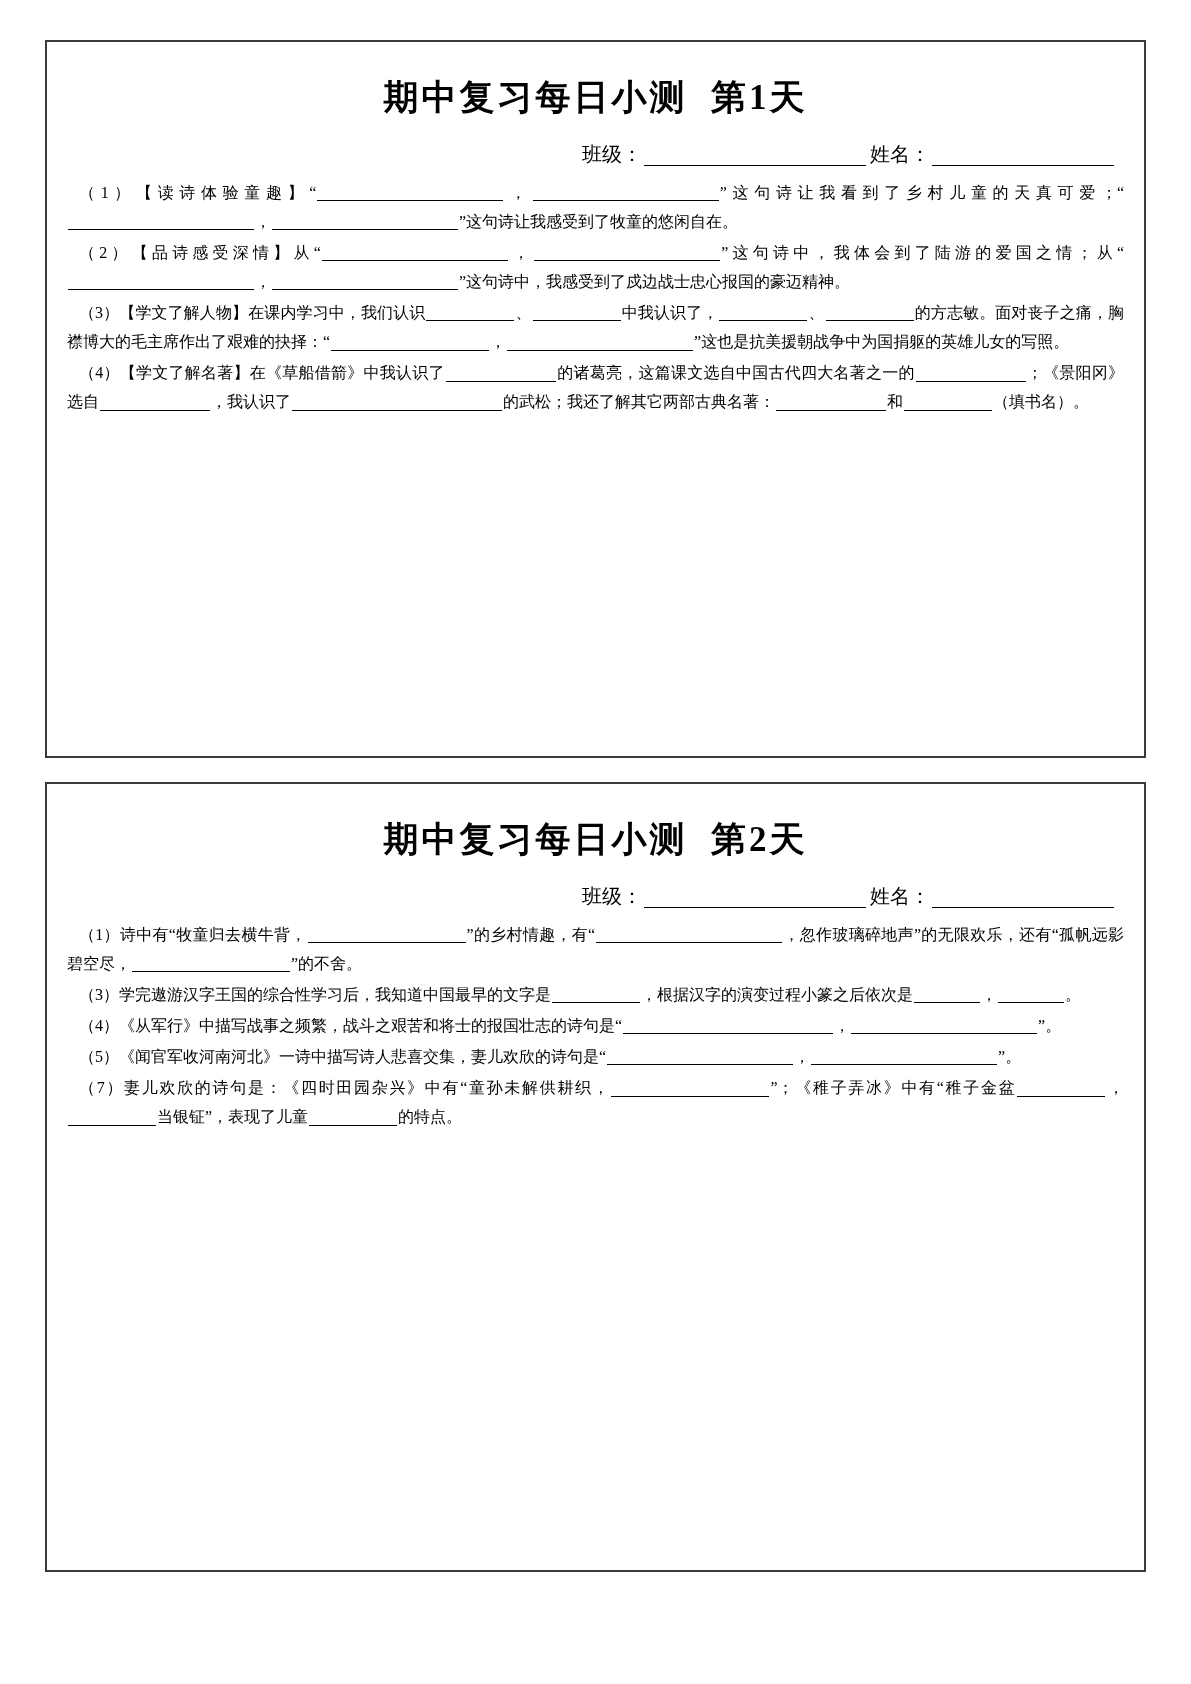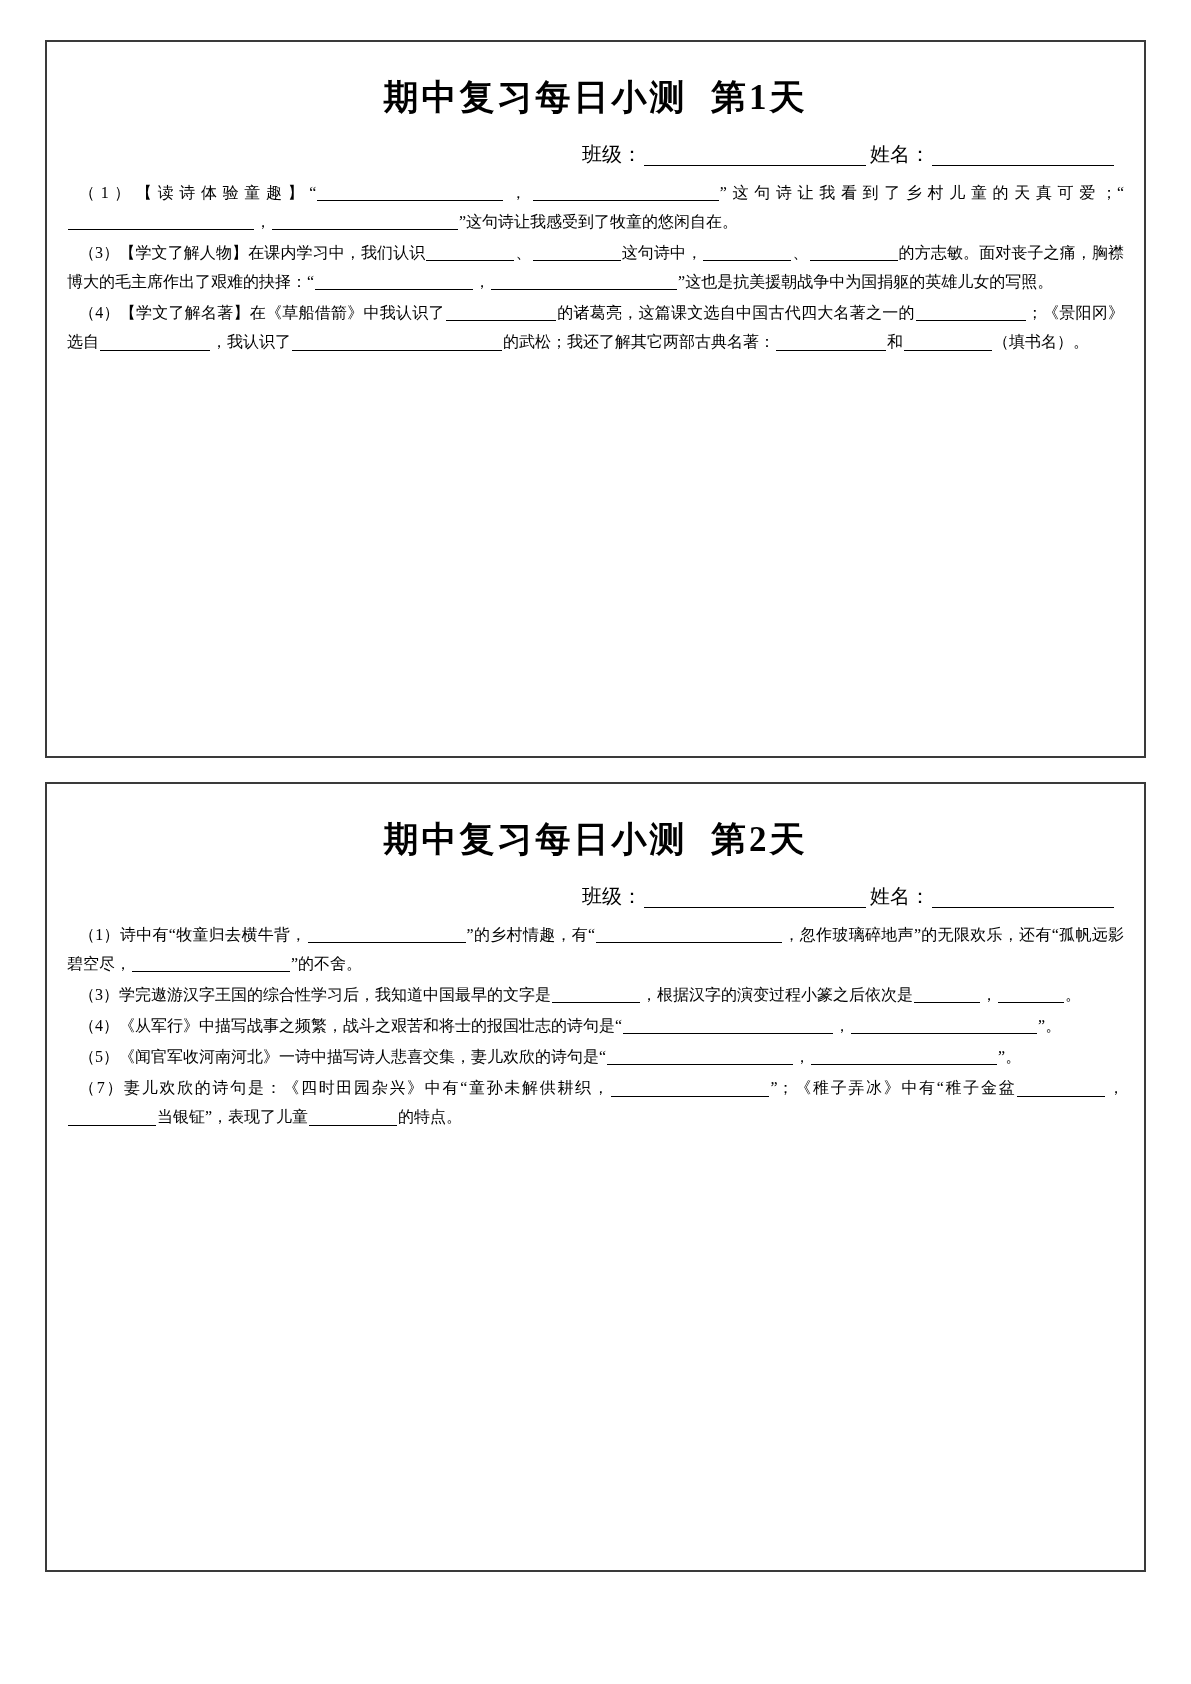--- a/index.html
+++ b/index.html
@@ -108,23 +108,26 @@
       <span class="id-field">
         <span class="id-label">姓名：</span>
         <span class="id-line name"></span>
       </span>
     </div>
 
     <p class="q">
       <span class="lead">（1）</span><span>【读诗体验童趣】</span><span>“</span><span class="bl w6"></span><span>，</span><span class="bl w6"></span><span>”这句诗让我看到了乡村儿童的天真可爱；“</span><span class="bl w6"></span><span>，</span><span class="bl w6"></span><span>”这句诗让我感受到了牧童的悠闲自在。</span>
     </p>
 
+    <p class="q">
+      <span class="lead">（2）</span><span>【品诗感受深情】</span><span>从“</span><span class="bl w6"></span><span>，</span><span class="bl w6"></span><span>”这句诗中，我体会到了陆游的爱国之情；从“</span><span class="bl w6"></span><span>，</span><span class="bl w6"></span><span>”这句诗中，我感受到了戍边战士忠心报国的豪迈精神。</span>
+    </p>
 
     <p class="q">
-      <span class="lead">（3）</span><span>【学文了解人物】</span><span>在课内学习中，我们认识</span><span class="bl w2"></span><span>、</span><span class="bl w2"></span><span>这句诗中，</span><span class="bl w2"></span><span>、</span><span class="bl w2"></span><span>的方志敏。面对丧子之痛，胸襟博大的毛主席作出了艰难的抉择：“</span><span class="bl w5"></span><span>，</span><span class="bl w6"></span><span>”这也是抗美援朝战争中为国捐躯的英雄儿女的写照。</span>
+      <span class="lead">（3）</span><span>【学文了解人物】</span><span>在课内学习中，我们认识</span><span class="bl w2"></span><span>、</span><span class="bl w2"></span><span>中我认识了，</span><span class="bl w2"></span><span>、</span><span class="bl w2"></span><span>的方志敏。面对丧子之痛，胸襟博大的毛主席作出了艰难的抉择：“</span><span class="bl w5"></span><span>，</span><span class="bl w6"></span><span>”这也是抗美援朝战争中为国捐躯的英雄儿女的写照。</span>
     </p>
 
     <p class="q">
       <span class="lead">（4）</span><span>【学文了解名著】</span><span>在《草船借箭》中我认识了</span><span class="bl w3"></span><span>的诸葛亮，这篇课文选自中国古代四大名著之一的</span><span class="bl w3"></span><span>；《景阳冈》选自</span><span class="bl w3"></span><span>，我认识了</span><span class="bl w7"></span><span>的武松；我还了解其它两部古典名著：</span><span class="bl w3"></span><span>和</span><span class="bl w2"></span><span>（填书名）。</span>
     </p>
 
   </div>
 
   <div class="quiz-box day2">
 

